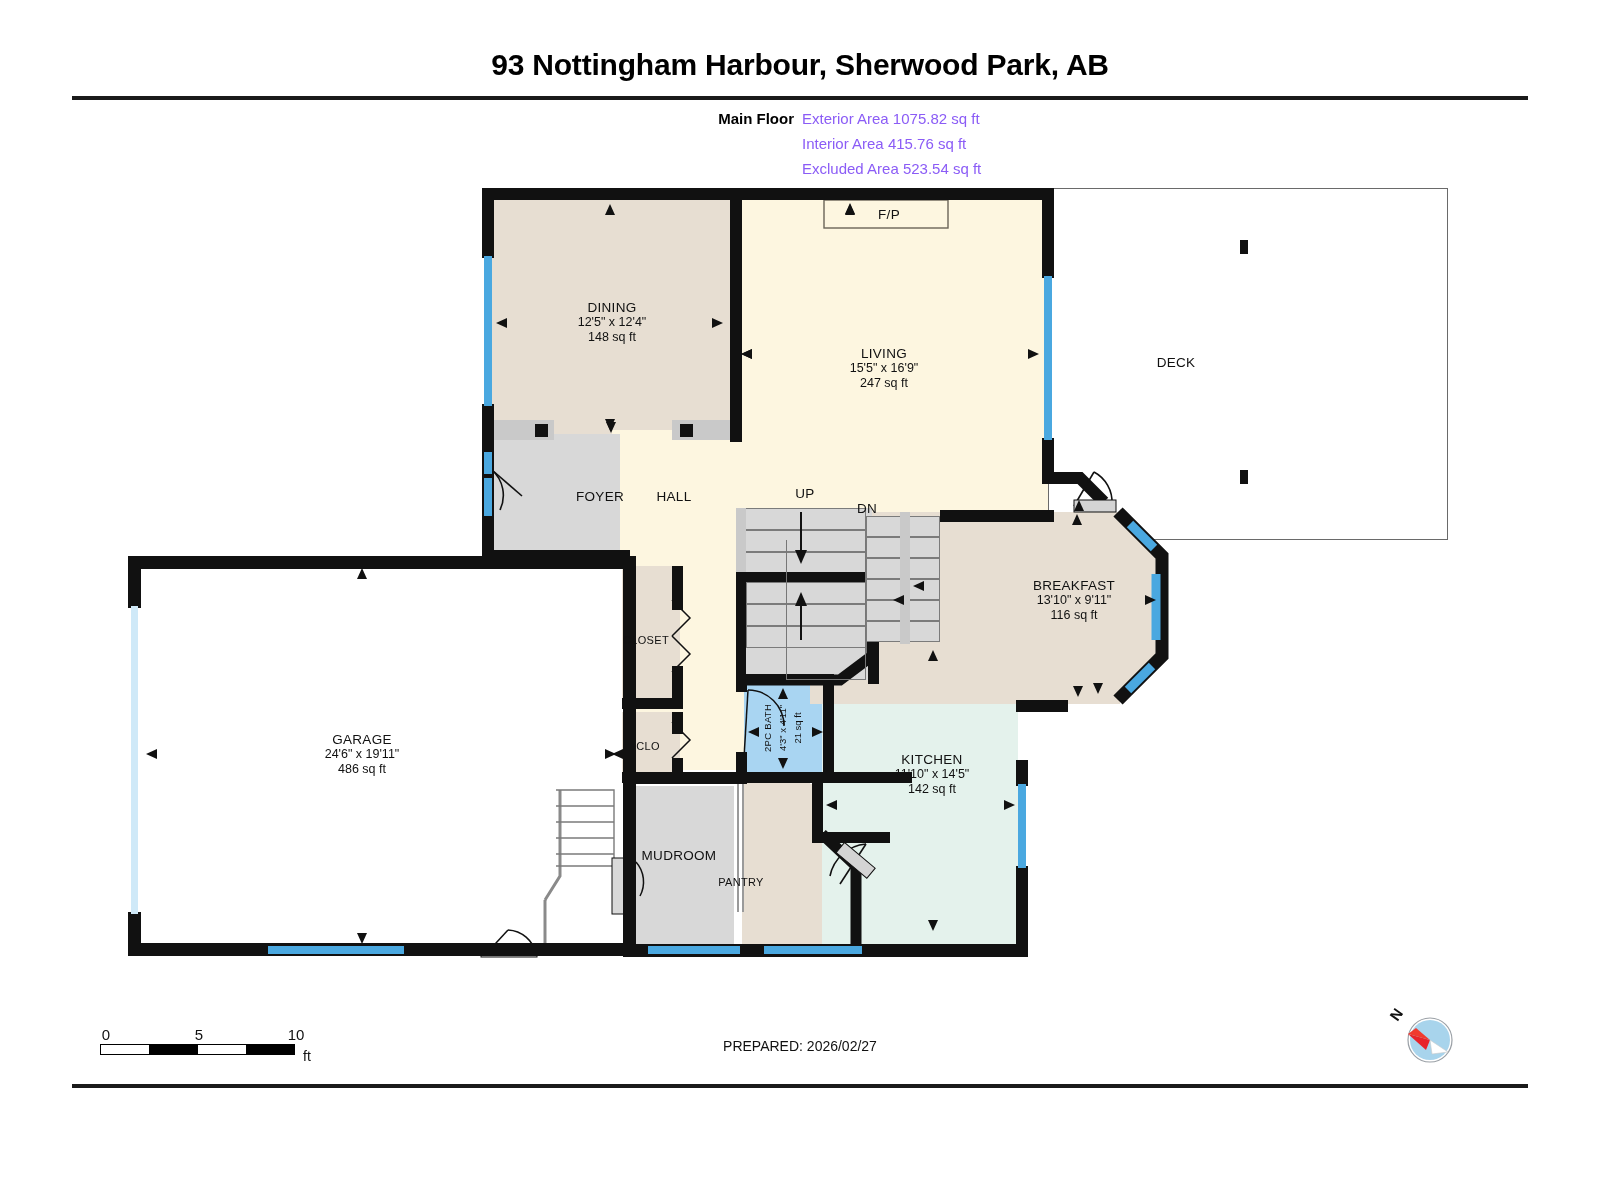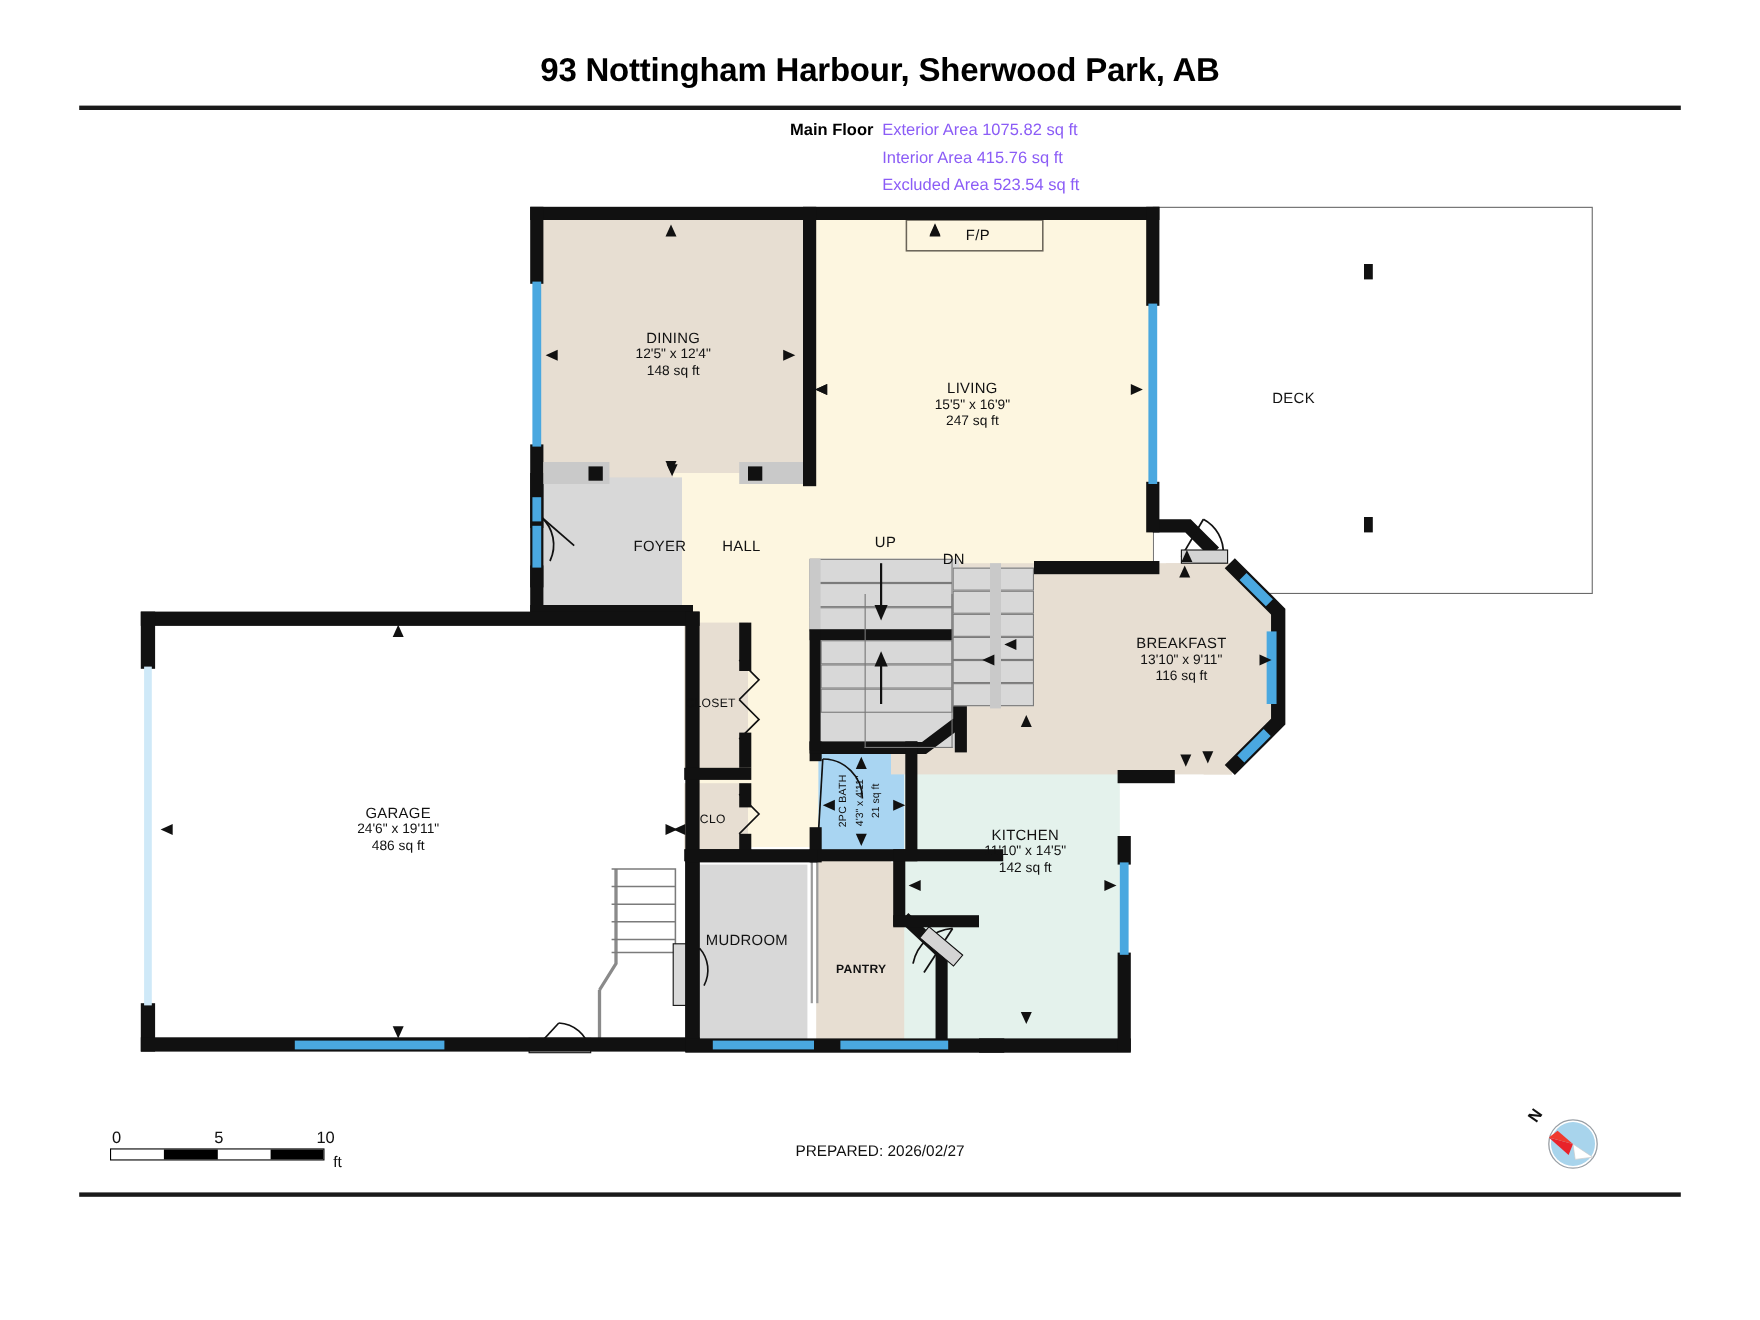--- a/index.html
+++ b/index.html
@@ -318,21 +318,21 @@
     <div class="lbl" style="left:932px;top:774px;">
       <div class="nm">KITCHEN</div>
       <div class="dim">11'10" x 14'5"</div>
       <div class="dim">142 sq ft</div>
     </div>
 
     <div class="lbl" style="left:679px;top:855px;">
       <div class="nm">MUDROOM</div>
     </div>
 
-    <div class="lbl small" style="left:783px;top:882px;font-weight:bold;">
+    <div class="lbl small" style="left:741px;top:882px;">
       <div class="nm">PANTRY</div>
     </div>
 
     <div class="lbl" style="left:889px;top:214px;">
       <div class="nm">F/P</div>
     </div>
     <div class="lbl" style="left:789px;top:493px;margin-left:16px;">
       <div class="nm">UP</div>
     </div>
     <div class="lbl" style="left:867px;top:508px;">

